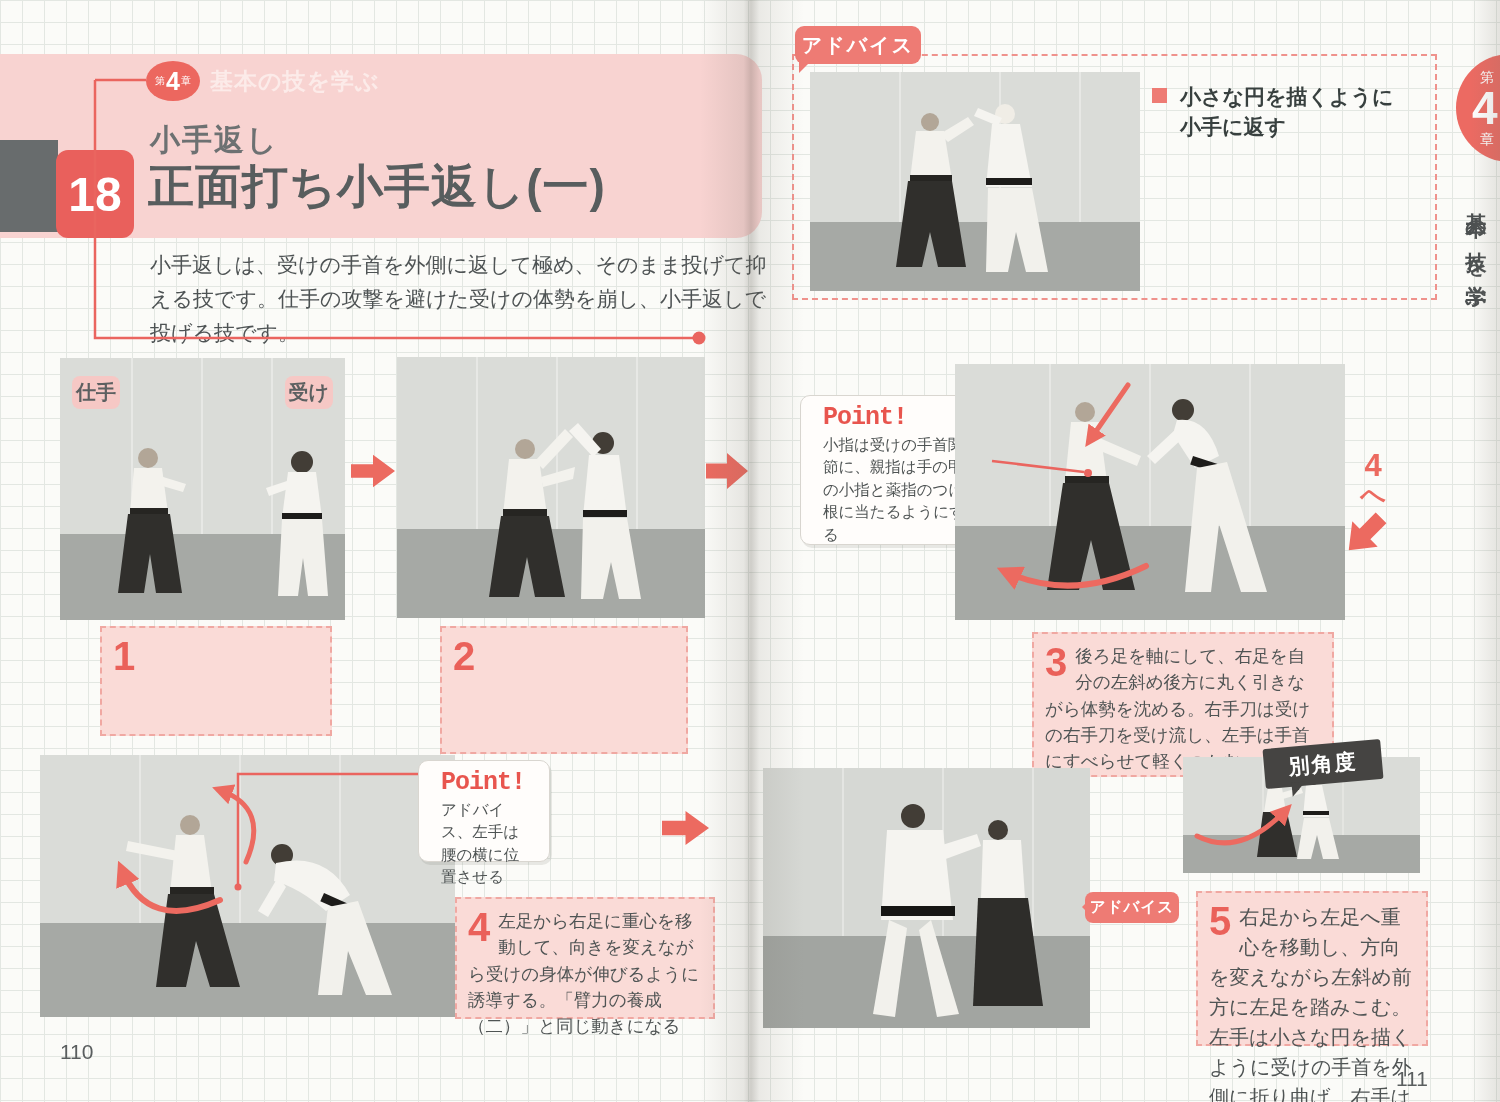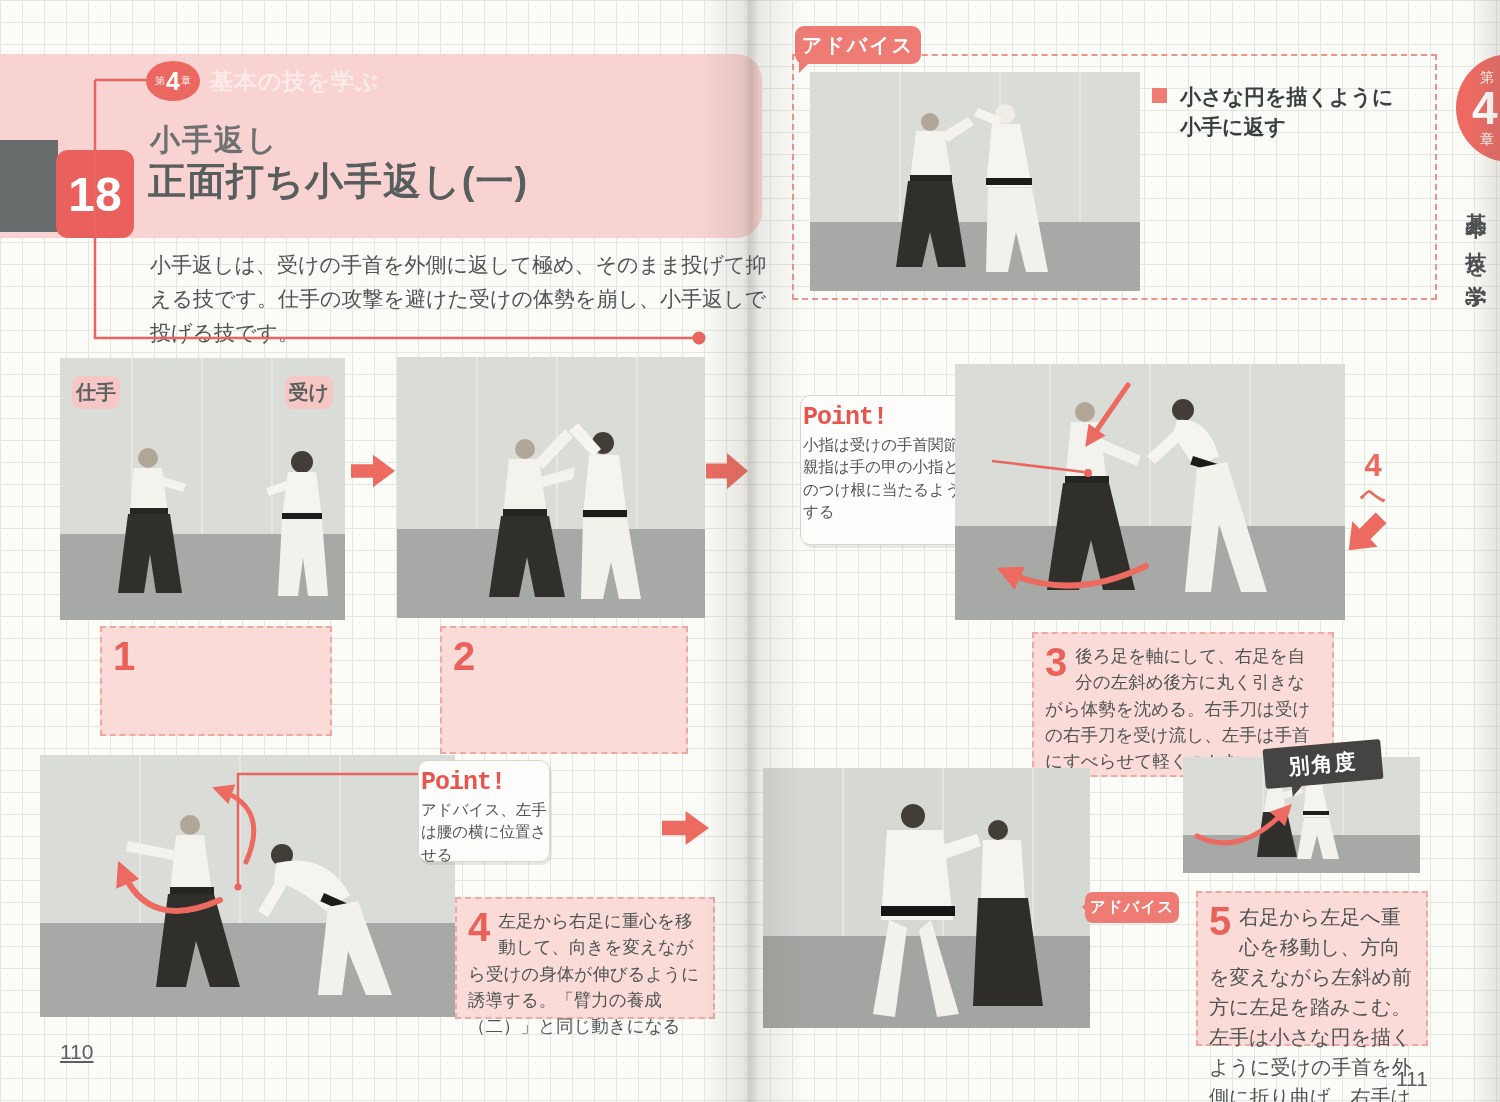--- a/index.html
+++ b/index.html
@@ -12,32 +12,32 @@
   
   #band{position:absolute;left:0;top:54px;width:762px;height:184px;background:#f8d3d1;border-radius:0 26px 26px 0;}
   #darkblock{position:absolute;left:0;top:140px;width:58px;height:92px;background:#686c6d;}
   #numsq{position:absolute;left:56px;top:142px;width:78px;height:88px;background:#e9605c;border-radius:12px;
     display:flex;align-items:center;justify-content:center;color:#fff;font-size:48px;font-weight:bold;margin-top:8px;}
   #chapbadge{position:absolute;left:146px;top:61px;width:54px;height:40px;background:#ec675f;border-radius:50%;
     display:flex;align-items:center;justify-content:center;color:#fff;}
   #chapbadge .sm{font-size:10px;} #chapbadge .lg{font-size:25px;font-weight:bold;margin:0 1px;}
   #chaptitle{position:absolute;left:210px;top:66px;font-size:23px;font-weight:bold;color:#fcebe9;letter-spacing:1px;}
   #subtitle{position:absolute;left:150px;top:120px;font-size:30px;font-weight:bold;color:#6d7172;letter-spacing:2px;}
-  #maintitle{position:absolute;left:148px;top:156px;font-size:38px;font-weight:bold;color:#585d5e;letter-spacing:1px;}
+  #maintitle{position:absolute;left:148px;top:156px;font-size:46px;font-weight:bold;color:#585d5e;letter-spacing:1px;}
   #intro{position:absolute;left:150px;top:248px;width:628px;font-size:21px;color:#4e5354;line-height:1.62;}
   
   .photo{position:absolute;overflow:hidden;background:#d9dbd7;}
   .photo svg{display:block;}
   
   .cap{position:absolute;background:#fadbd7;border:2px dashed #f0a8a2;padding:9px 11px;box-sizing:border-box;}
   .capnum{float:left;font-size:40px;font-weight:bold;color:#ea615a;line-height:.85;margin:2px 8px 0 0;}
   .captext{font-size:17.5px;color:#4f5454;line-height:1.5;}
   
   .pointbox{position:absolute;background:#fffdfb;border:1px solid #d9d6d0;border-radius:10px;
-    box-shadow:2px 3px 0 rgba(90,90,80,.12);padding:7px 2px;box-sizing:border-box;}
+    box-shadow:2px 3px 0 rgba(90,90,80,.12);padding:7px 22px;box-sizing:border-box;}
   .point-title{font-family:"Liberation Mono",monospace;font-weight:bold;color:#e8554e;font-size:25px;letter-spacing:-1px;}
   .point-text{font-size:15.5px;color:#4f5454;line-height:1.45;margin-top:2px;}
   
   .plabel{position:absolute;background:#f6c8c5;color:#5c6061;font-size:20px;font-weight:bold;
     padding:3px 4px;border-radius:8px;}
   
   .blkarrow{position:absolute;background:#ec6a60;
     clip-path:polygon(0 31%,50% 31%,50% 5%,100% 50%,50% 95%,50% 69%,0 69%);}
   
   #advbox{position:absolute;left:792px;top:54px;width:645px;height:246px;border:2px dashed #ef928c;box-sizing:border-box;}
@@ -178,21 +178,21 @@
     <div class="point-text">アドバイス、左手は腰の横に位置させる</div>
   </div>
 
   <div class="blkarrow" style="left:662px;top:809px;width:47px;height:38px;"></div>
 
   <div class="cap" style="left:455px;top:897px;width:260px;height:122px;">
     <span class="capnum">4</span>
     <span class="captext">左足から右足に重心を移動して、向きを変えながら受けの身体が伸びるように誘導する。「臂力の養成（二）」と同じ動きになる</span>
   </div>
 
-  <div class="pagenum" style="left:60px;top:1040px;text-decoration:underline;">110</div>
+  <div class="pagenum" style="left:60px;top:1040px;">110</div>
 
   <div id="advbox"></div>
   <div id="advtab">アドバイス</div>
 
   <div class="photo" style="left:810px;top:72px;width:330px;height:219px;">
     <svg width="330" height="219" viewBox="0 0 330 219">
       <rect x="0" y="0" width="330" height="150" fill="#dadcd8"></rect>
       <rect x="0" y="150" width="330" height="69" fill="#a6a9a5"></rect>
       <line x1="90" y1="0" x2="90" y2="150" stroke="#e7e8e5" stroke-width="2"></line>
       <line x1="190" y1="0" x2="190" y2="150" stroke="#e7e8e5" stroke-width="2"></line>

